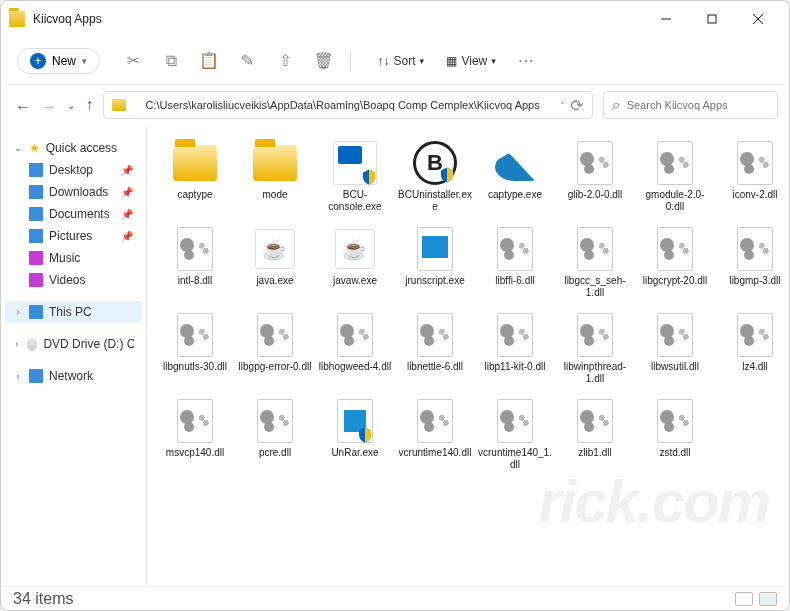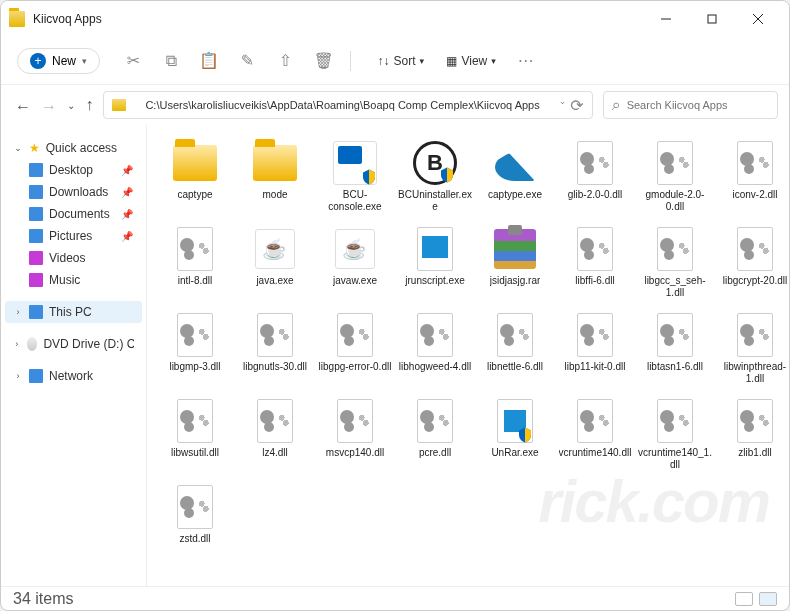--- a/index.html
+++ b/index.html
@@ -170,26 +170,26 @@
         <span class="side-ico ico-docs"></span>
         <span>Documents</span>
         <span class="pin">📌</span>
       </div>
       <div class="side-item indent">
         <span class="side-ico ico-pics"></span>
         <span>Pictures</span>
         <span class="pin">📌</span>
       </div>
       <div class="side-item indent">
+        <span class="side-ico ico-music"></span>
+        <span>Music</span>
+      </div>
+      <div class="side-item indent">
         <span class="side-ico ico-video"></span>
         <span>Videos</span>
-      </div>
-      <div class="side-item indent">
-        <span class="side-ico ico-music"></span>
-        <span>Music</span>
       </div>
       <div style="height:10px"></div>
       <div class="side-item selected">
         <span class="chev">›</span>
         <span class="side-ico ico-pc"></span>
         <span>This PC</span>
       </div>
       <div style="height:10px"></div>
       <div class="side-item">
         <span class="chev">›</span>
@@ -303,26 +303,20 @@
           <div class="file">
             <div class="ficon">
               <div class="page-ico">
                 <div class="inner-blue"></div>
               </div>
             </div>
             <div class="flabel">jrunscript.exe</div>
           </div>
           <div class="file">
             <div class="ficon">
-              <div class="rar-ico"></div>
-            </div>
-            <div class="flabel">jsidjasjg.rar</div>
-          </div>
-          <div class="file">
-            <div class="ficon">
               <div class="dll-ico">
                 <div class="dll-gears">
                   <div class="gear g1"></div>
                   <div class="gear g2"></div>
                 </div>
               </div>
             </div>
             <div class="flabel">libffi-6.dll</div>
           </div>
           <div class="file">
@@ -405,31 +399,20 @@
           <div class="file">
             <div class="ficon">
               <div class="dll-ico">
                 <div class="dll-gears">
                   <div class="gear g1"></div>
                   <div class="gear g2"></div>
                 </div>
               </div>
             </div>
             <div class="flabel">libp11-kit-0.dll</div>
-          </div>
-          <div class="file">
-            <div class="ficon">
-              <div class="dll-ico">
-                <div class="dll-gears">
-                  <div class="gear g1"></div>
-                  <div class="gear g2"></div>
-                </div>
-              </div>
-            </div>
-            <div class="flabel">libtasn1-6.dll</div>
           </div>
           <div class="file">
             <div class="ficon">
               <div class="dll-ico">
                 <div class="dll-gears">
                   <div class="gear g1"></div>
                   <div class="gear g2"></div>
                 </div>
               </div>
             </div>

